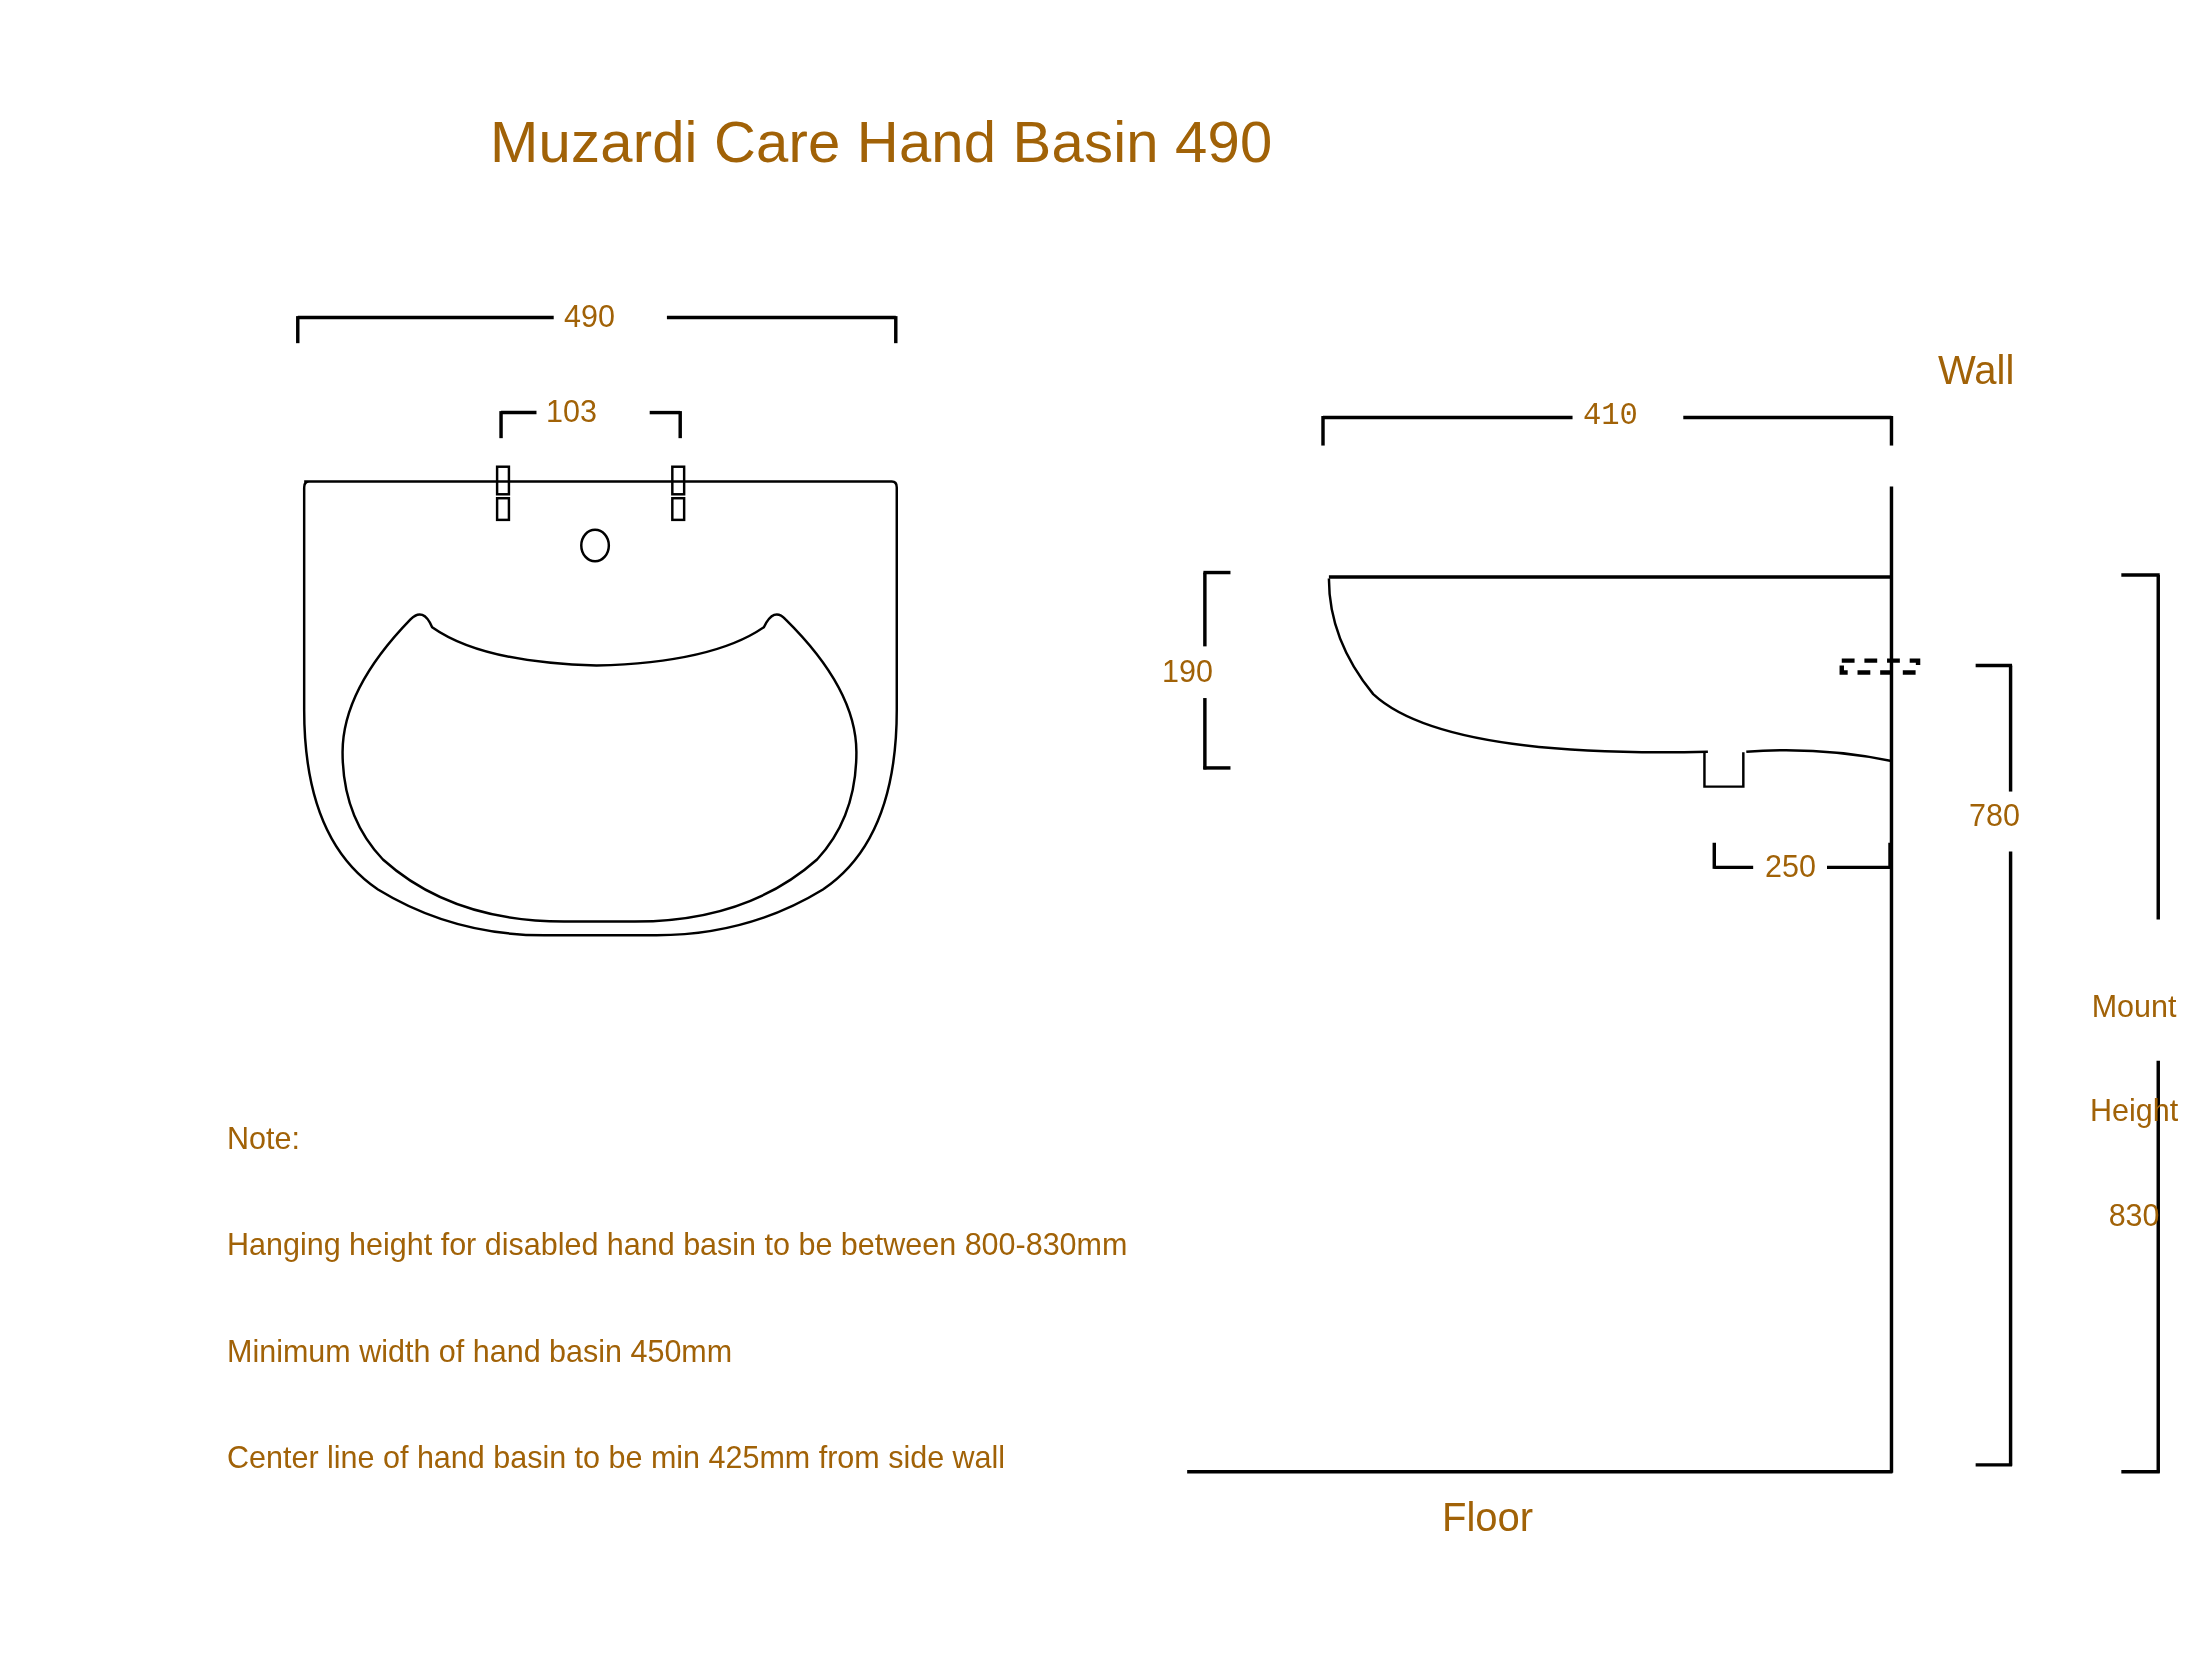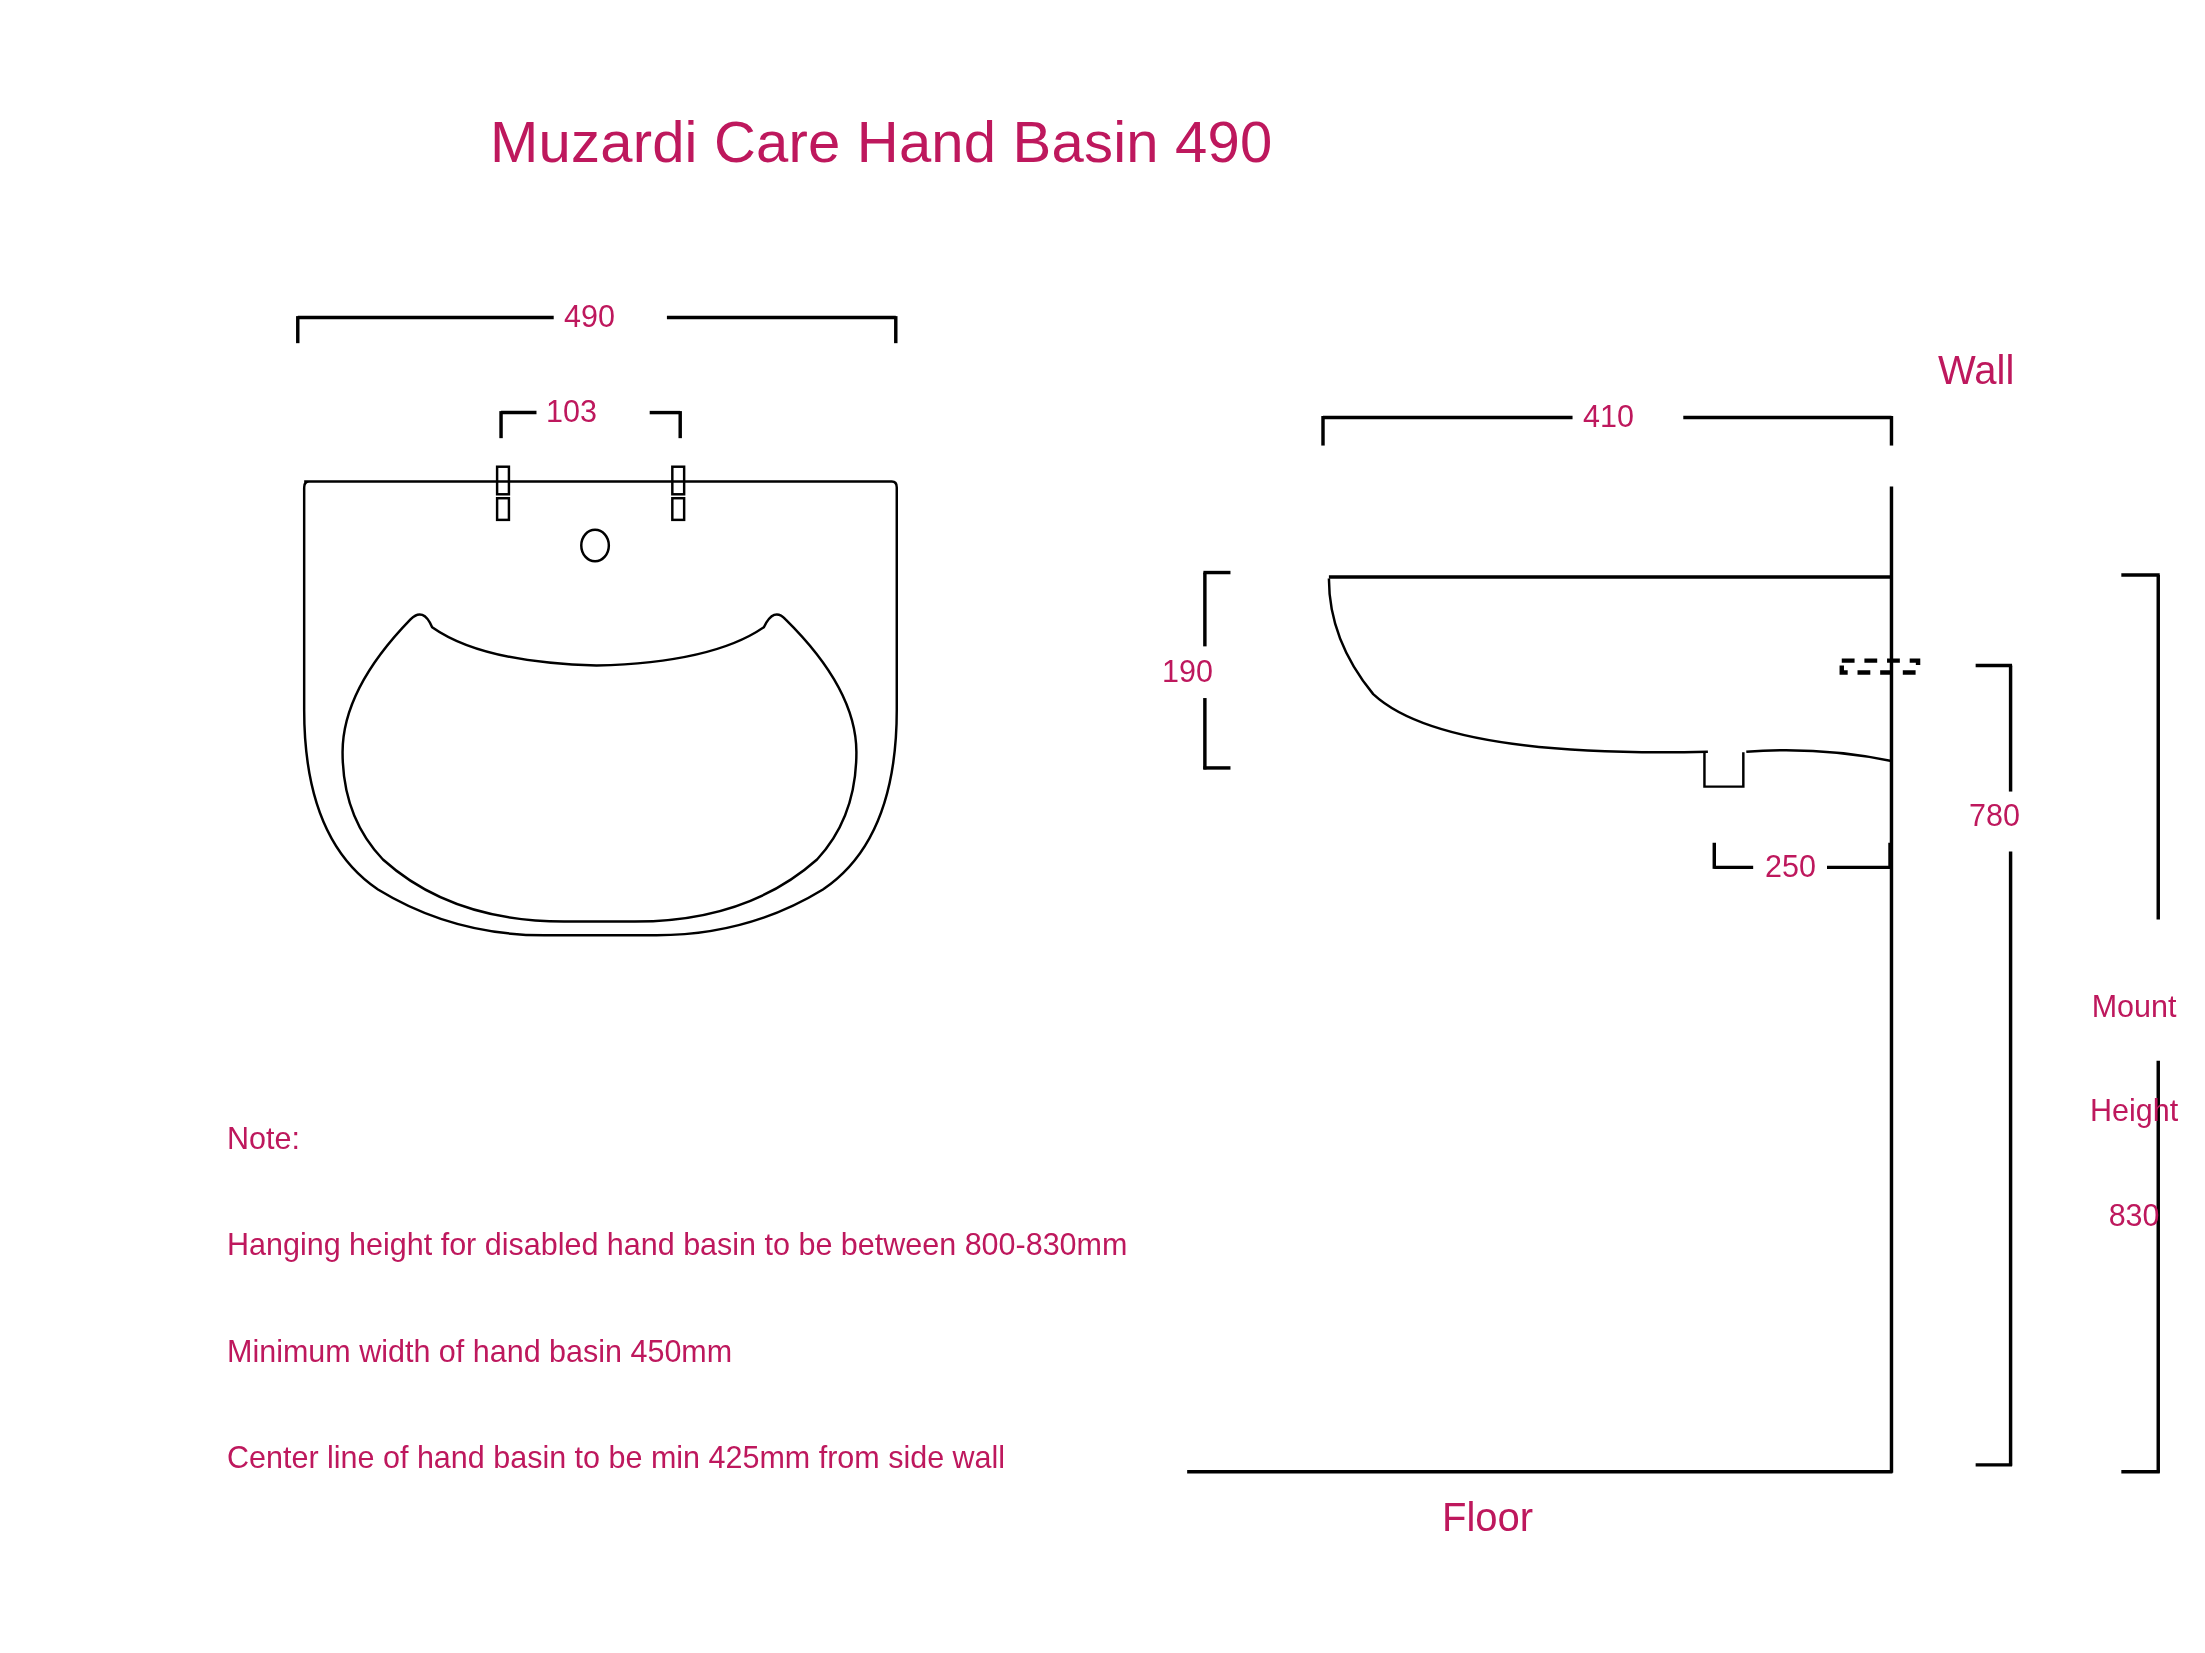--- a/index.html
+++ b/index.html
@@ -39,21 +39,21 @@
   .dim {
     stroke-width: 7;
   }
   .hidden-ln {
     stroke-width: 9;
     stroke-dasharray: 26 20;
   }
   .txt {
     position: absolute;
     white-space: pre;
-    color: #be185d;
+    color: #a16207;
     line-height: 1;
   }
   #page-title {
     font-size: 58px;
     letter-spacing: 0.2px;
   }
   .dim-label {
     font-size: 30.5px;
   }
   .view-label {
@@ -209,21 +209,21 @@
         <path class="ln dim" d="M 4385 2155 L 4385 2992"></path>
         <path class="ln dim" d="M 4310 2990 L 4388 2990"></path>
       </g>
     </g>
   </svg>
 
   <div class="txt dim-label" style="left:564px; top:301px;">490</div>
 
   <div class="txt dim-label" style="left:546px; top:396px;">103</div>
 
-  <div class="txt dim-label" style="left:1583px; top:401px;">410</div>
+  <div class="txt dim-label" style="left:1583px; top:401px;font-family:Liberation Mono, monospace;">410</div>
 
   <div class="txt dim-label" style="left:1162px; top:656px;">190</div>
 
   <div class="txt dim-label" style="left:1765px; top:851px;">250</div>
 
   <div class="txt dim-label" style="left:1969px; top:800px;">780</div>
 
   <div class="txt view-label" style="left:1938px; top:350px;">Wall</div>
 
   <div class="txt view-label" style="left:1442px; top:1497px;">Floor</div>

